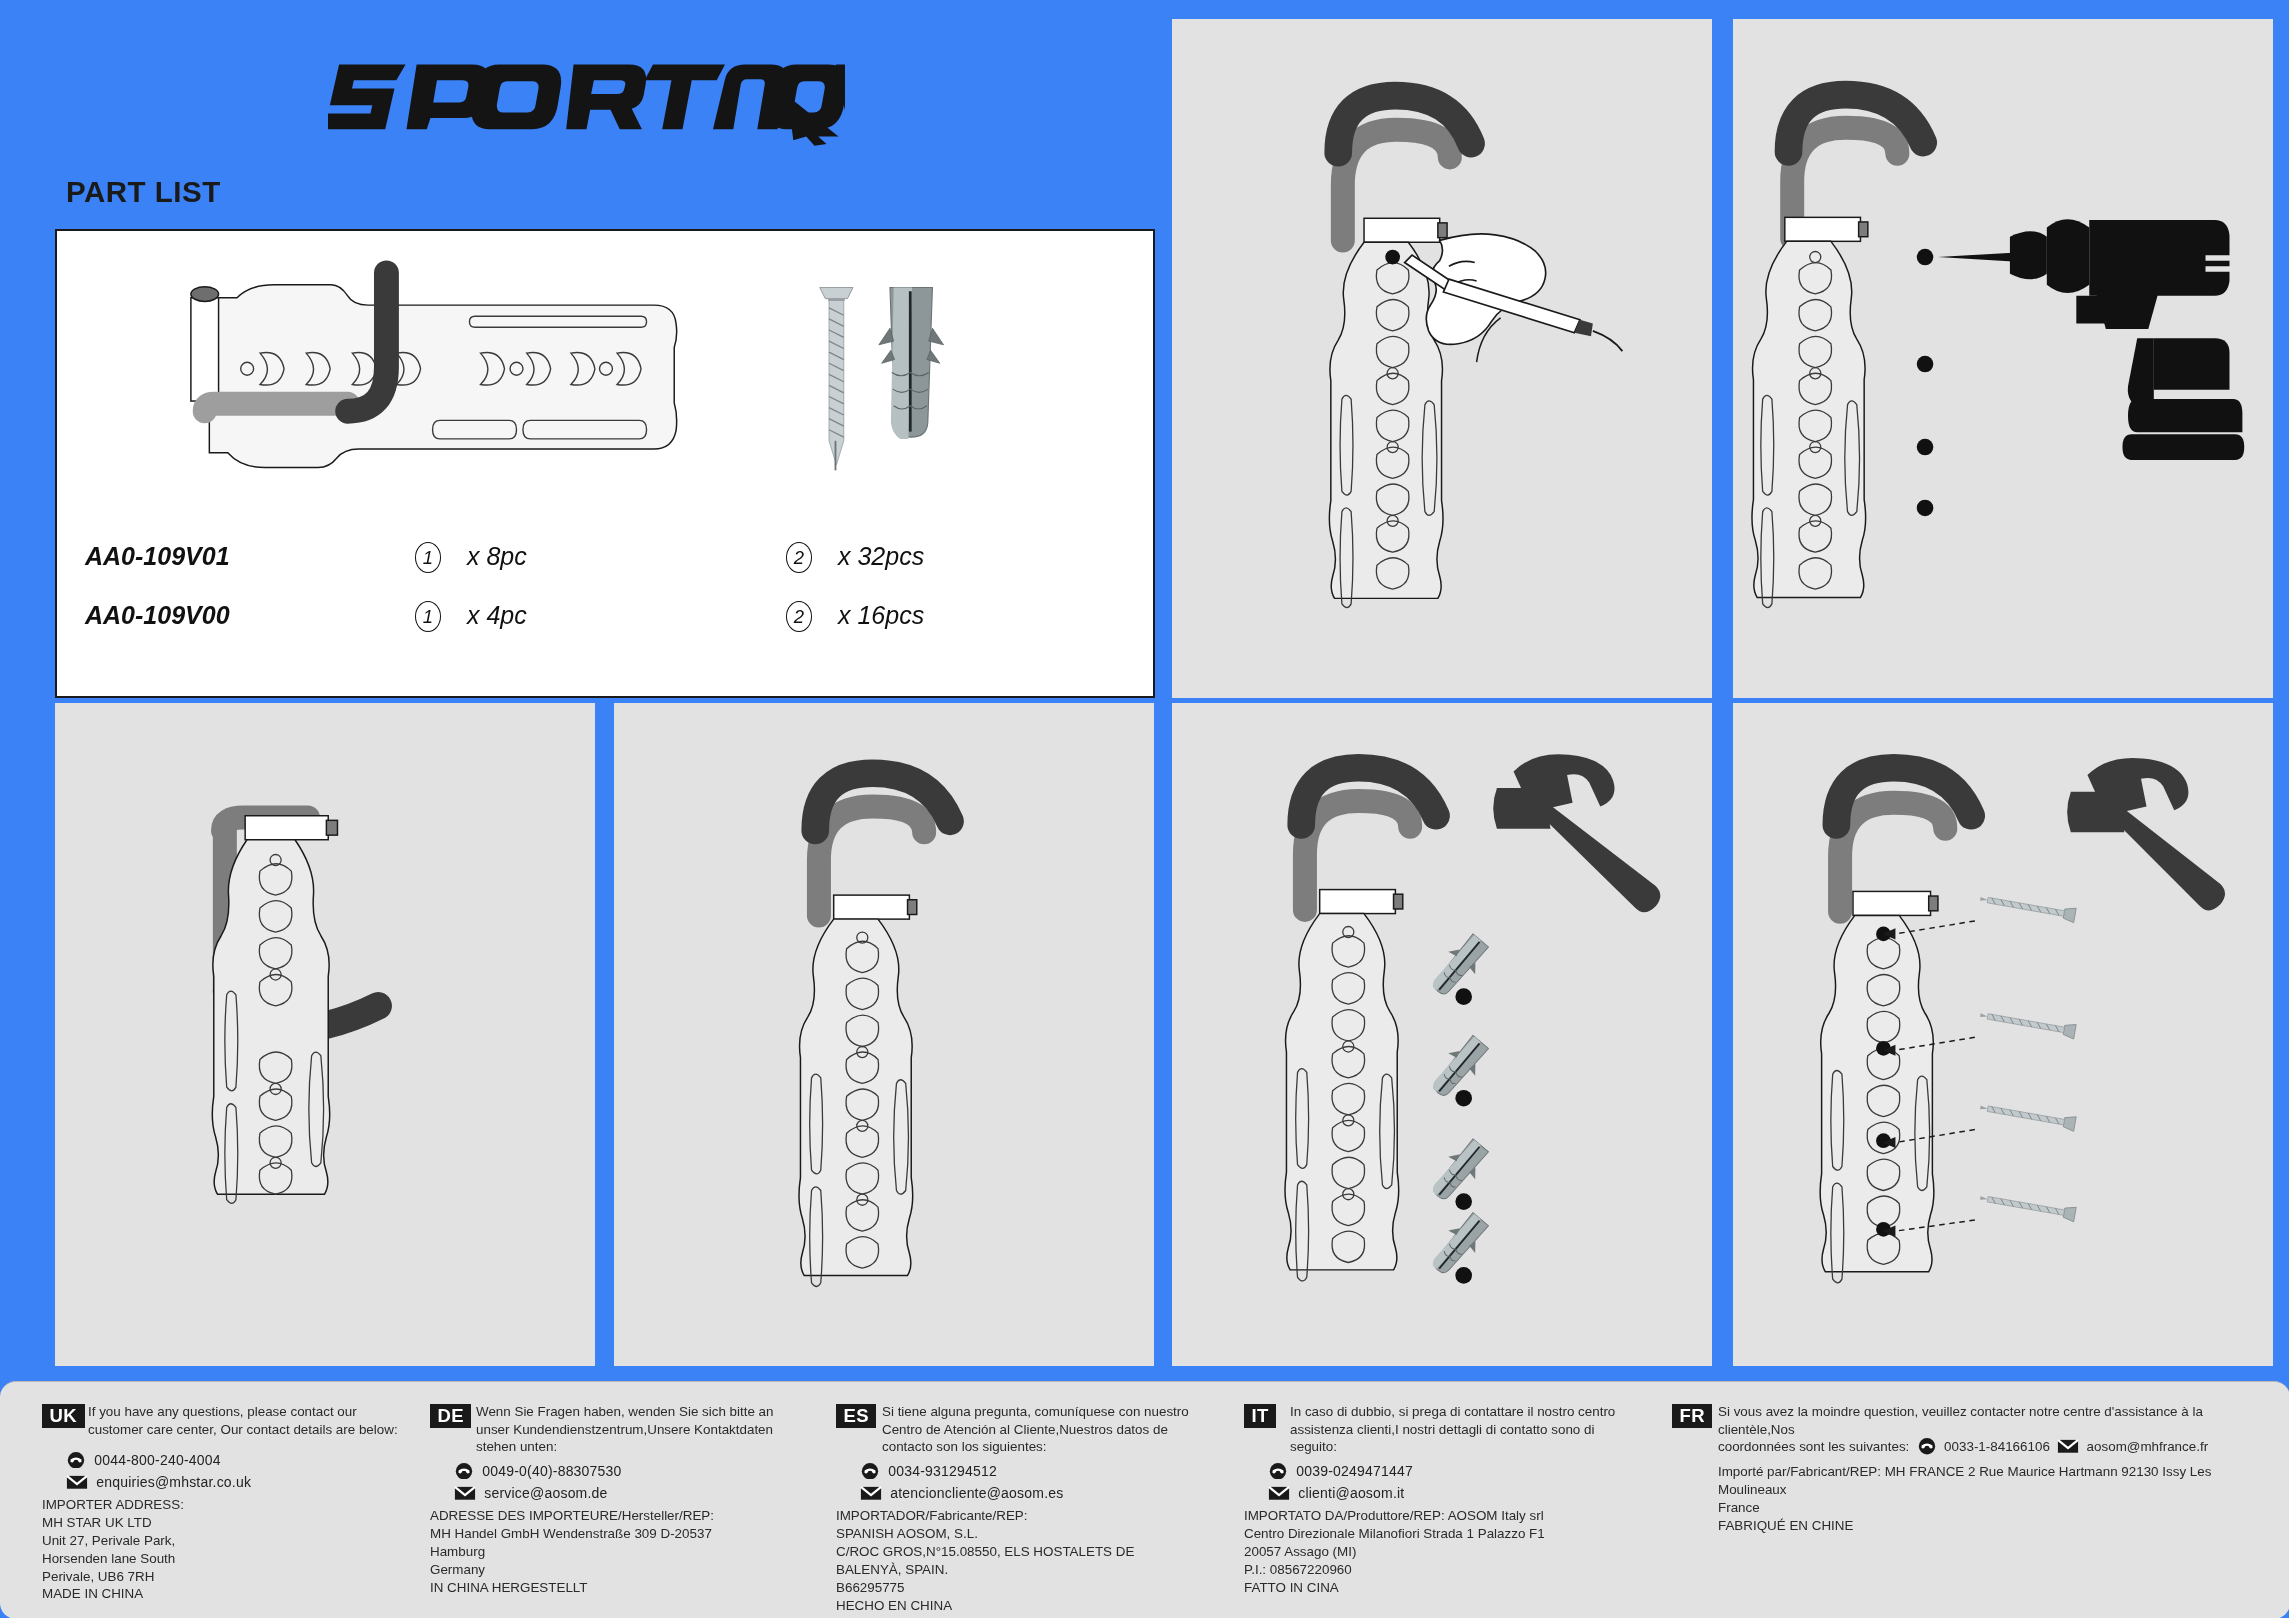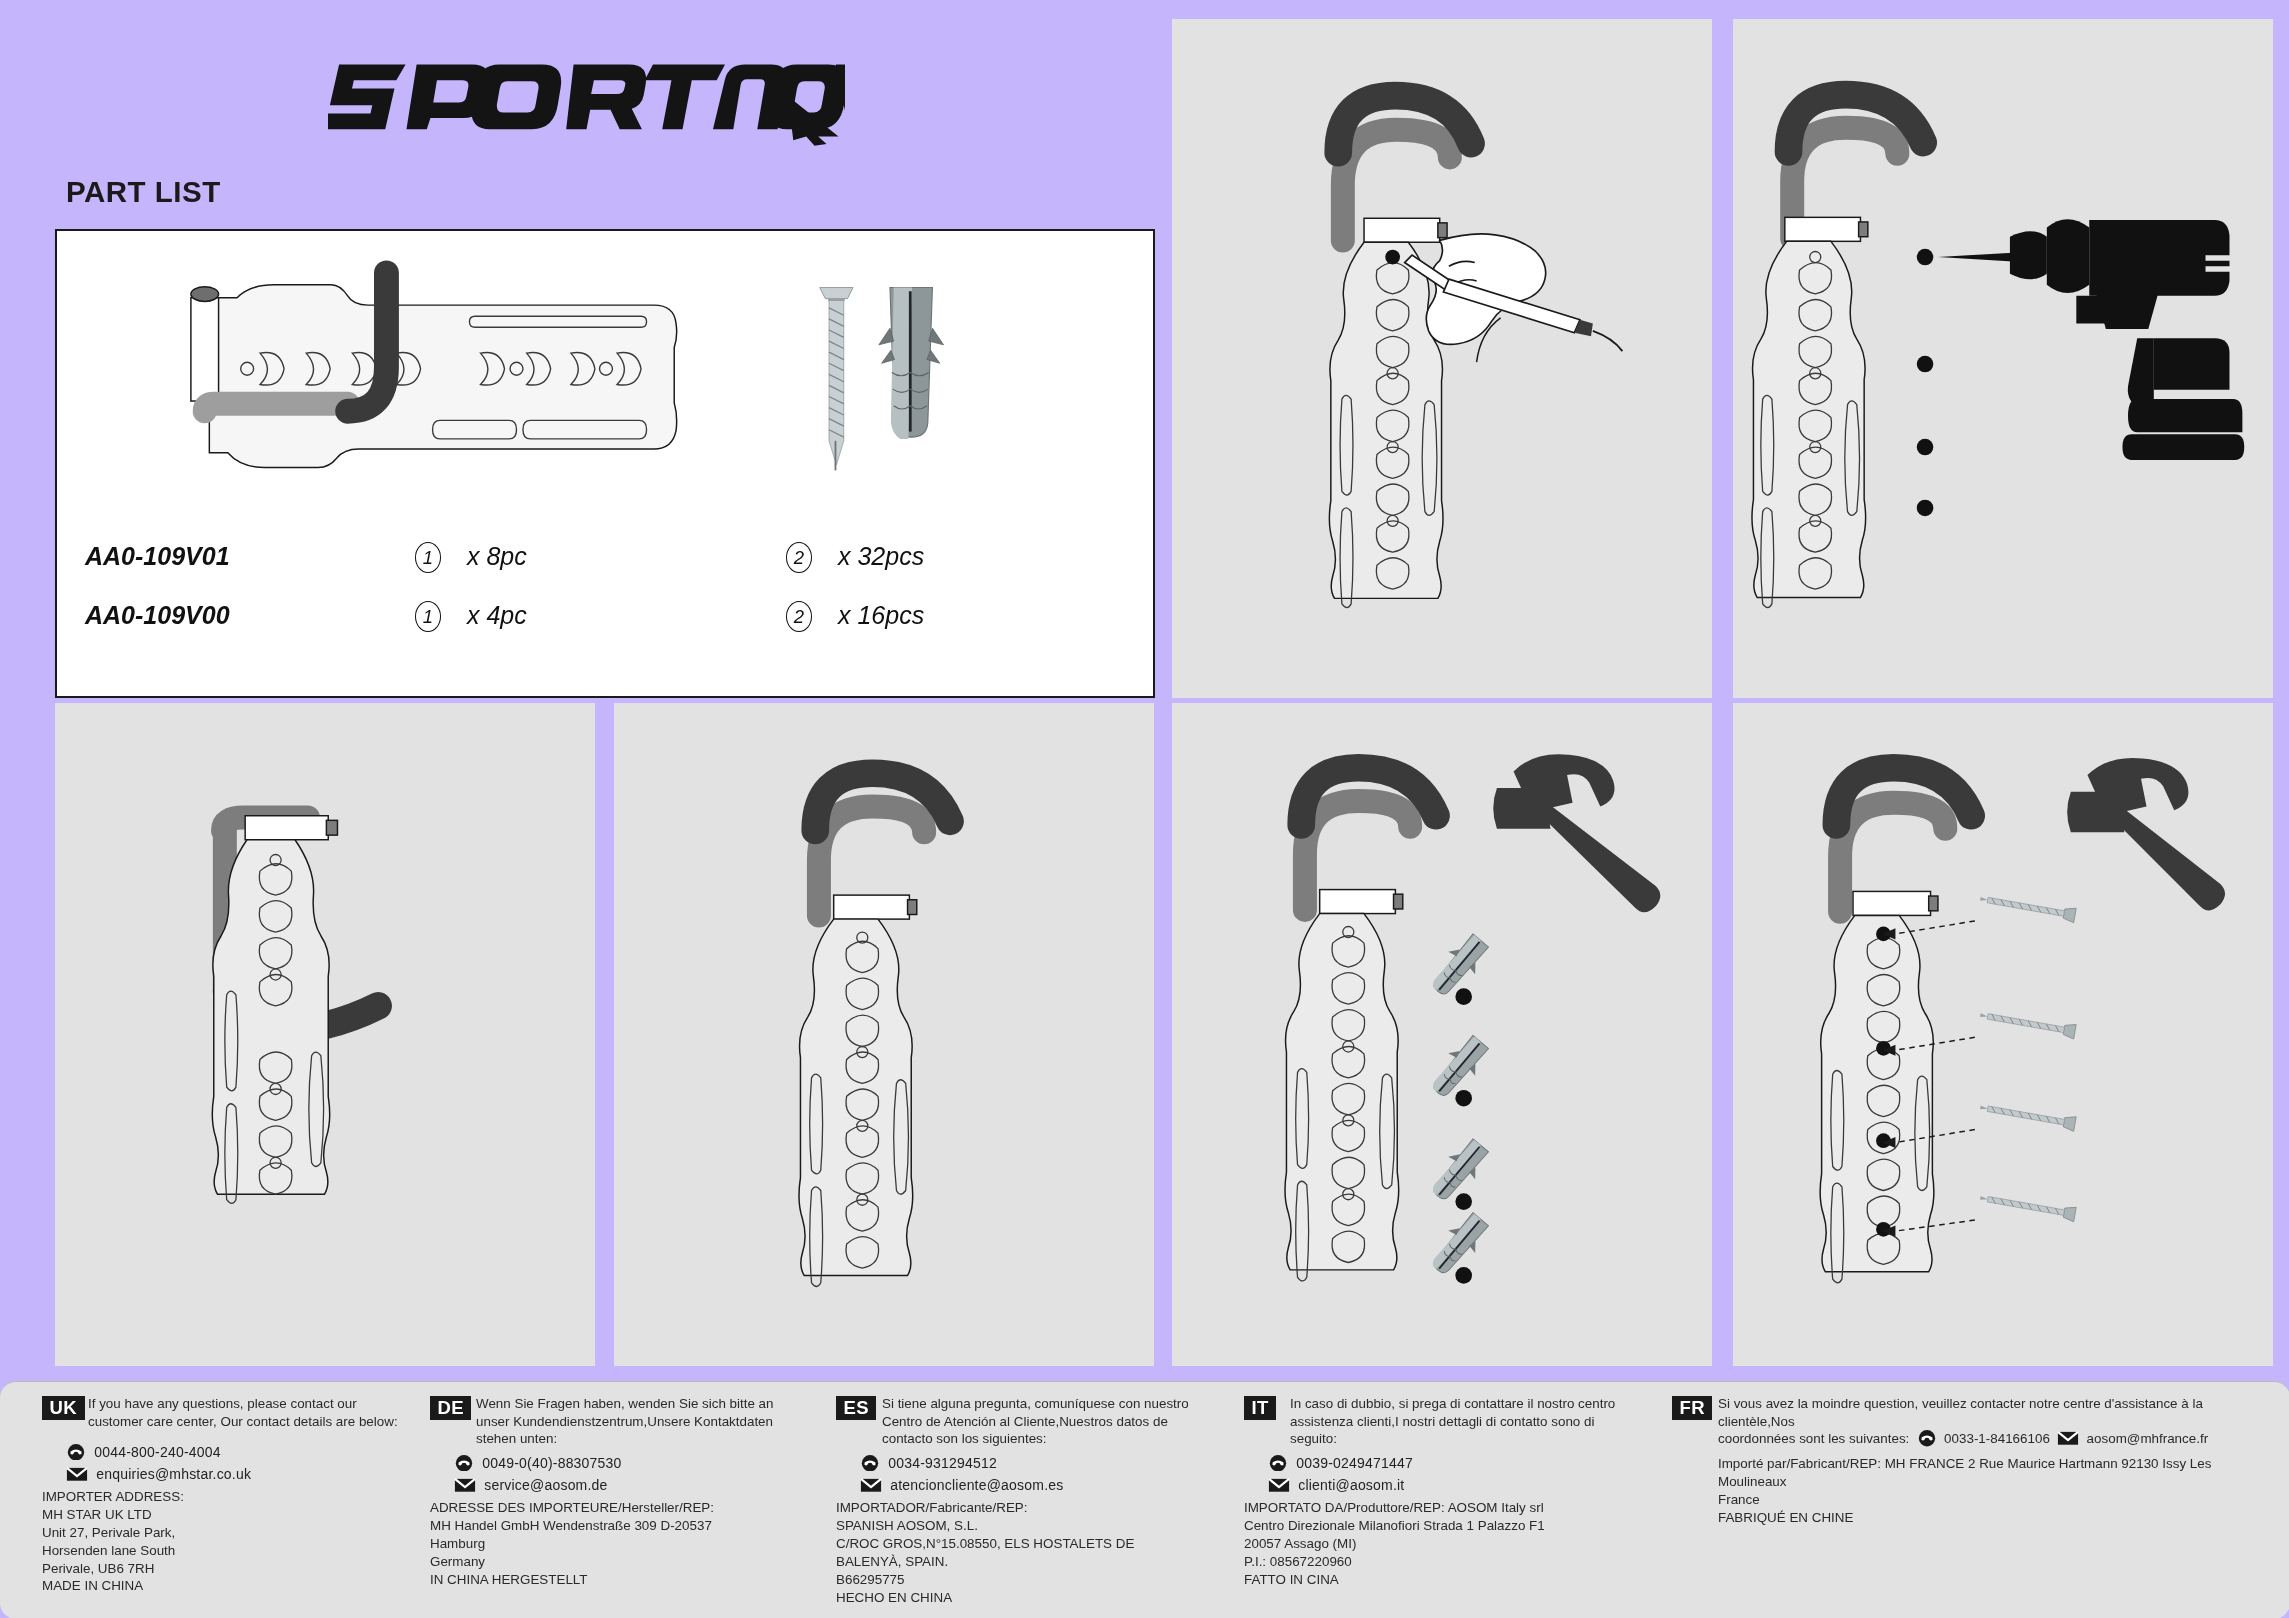--- a/index.html
+++ b/index.html
@@ -2,21 +2,21 @@
 <html style="font-size:14.8px"><head>
 <meta charset="utf-8">
 <style>
   * { box-sizing: border-box; margin: 0; padding: 0; }
   html, body {
     width: 2290px; height: 1619px;
     background: #ffffff;
     font-family: "Liberation Sans", sans-serif;
     overflow: hidden;
   }
-  #sheet { position: relative; width: 2290px; height: 1619px; background:#c4b5fd; }
+  #sheet { position: relative; width: 2290px; height: 1619px; background:#3b82f6; }
 
   
   .logo-wrap { position:absolute; left:328px; top:44px; width:517px; height:102px; }
   .logo-svg { display:block; width:100%; height:100%; }
 
   
   .partlist-title {
     position:absolute; left:66px; top:175px;
     font-size:29.5px; font-weight:bold; letter-spacing:0.5px; color:#1a1a1a;
   }
@@ -61,21 +61,21 @@
   #fcol-fr { left:1672px;width:591px; }
 
   .ftag {
     display:inline-block; background:#1a1a1a; color:#fff;
     font-size:18.5px; font-weight:bold; padding:1.8px 7.4px 2.8px 7.4px;
     letter-spacing:0.5px; line-height:1.05;
   }
   .fhead { position:relative; min-height:42px; }
   .fhead .ftag { position:absolute; left:0; top:0.9px; }
   .fhead-text {
-    margin-left:46px; font-size:13.4px; line-height:1.32; color:#2a2a2a;
+    margin-left:46px; font-size:13.4px; line-height:1.32; color:#2a2a2a;margin-top:8px;
   }
   .fcontact { margin:6.5px 0 0 24px; }
   .fline { display:flex; align-items:center; gap:8.3px; margin-bottom:5.5px; }
   .fline .ftxt { font-size:14px; color:#222; letter-spacing:0.2px; }
   .faddr { margin:5.5px 0 0 0; font-size:13.4px; line-height:1.34; color:#2a2a2a; }
 
   
   #fcol-fr .fhead-text { margin-left:46px; }
   .fr-inline { display:flex; align-items:flex-start; gap:7.4px; flex-wrap:nowrap; }
   .fr-addr { margin:7.4px 0 0 46px; font-size:13.4px; line-height:1.34; color:#2a2a2a; }

